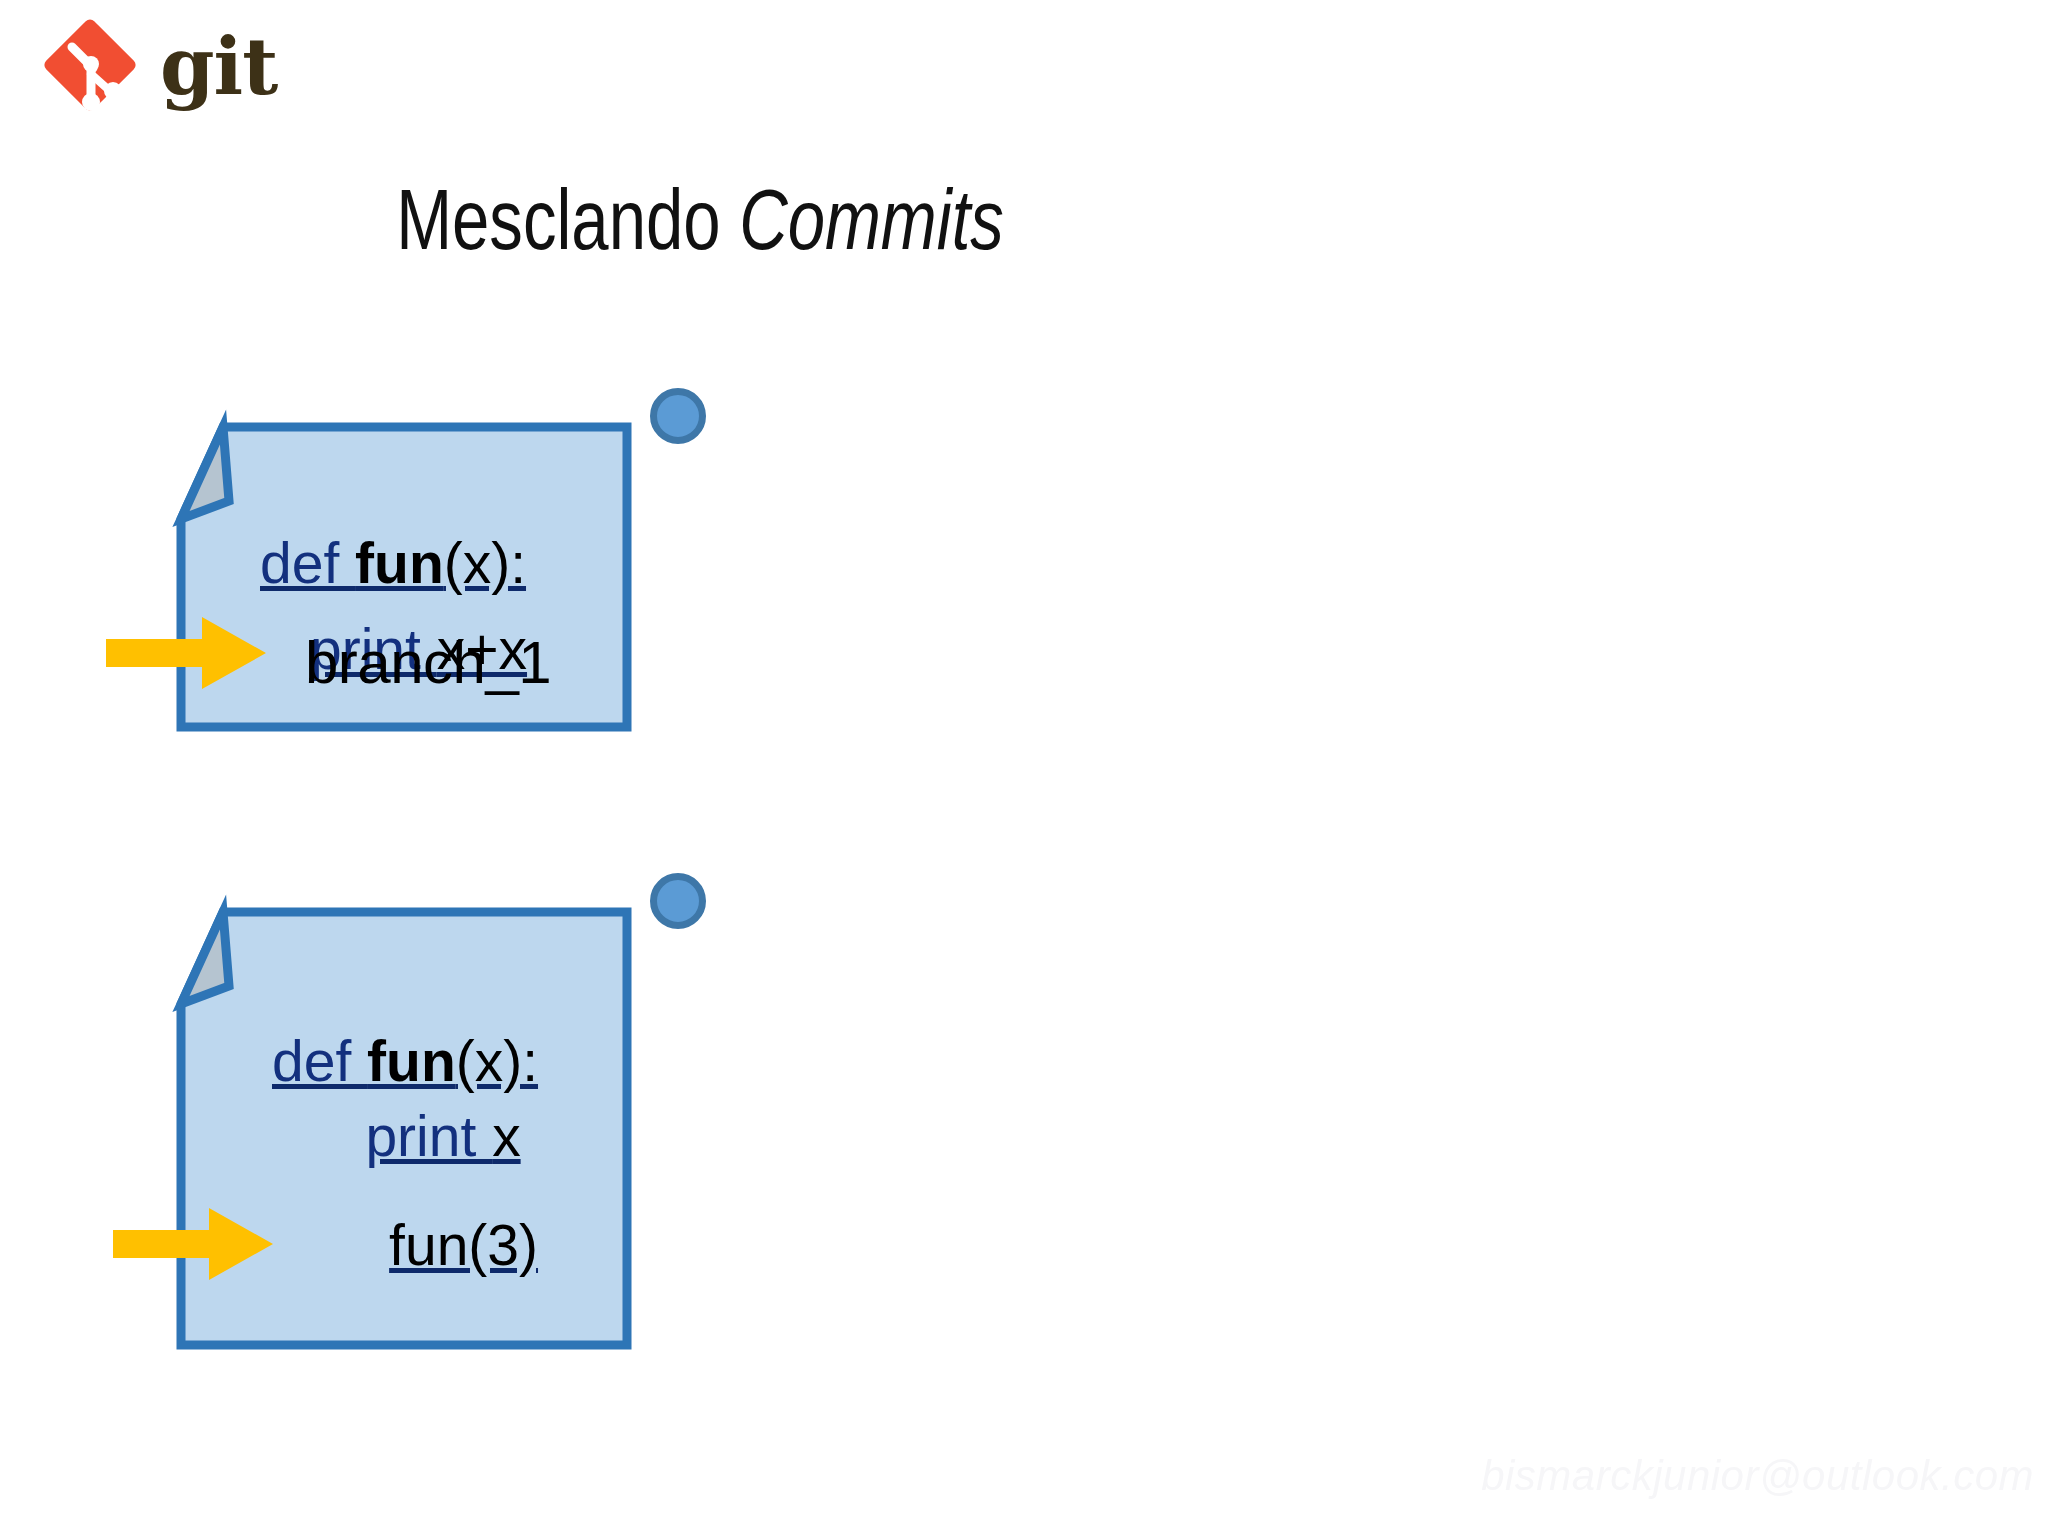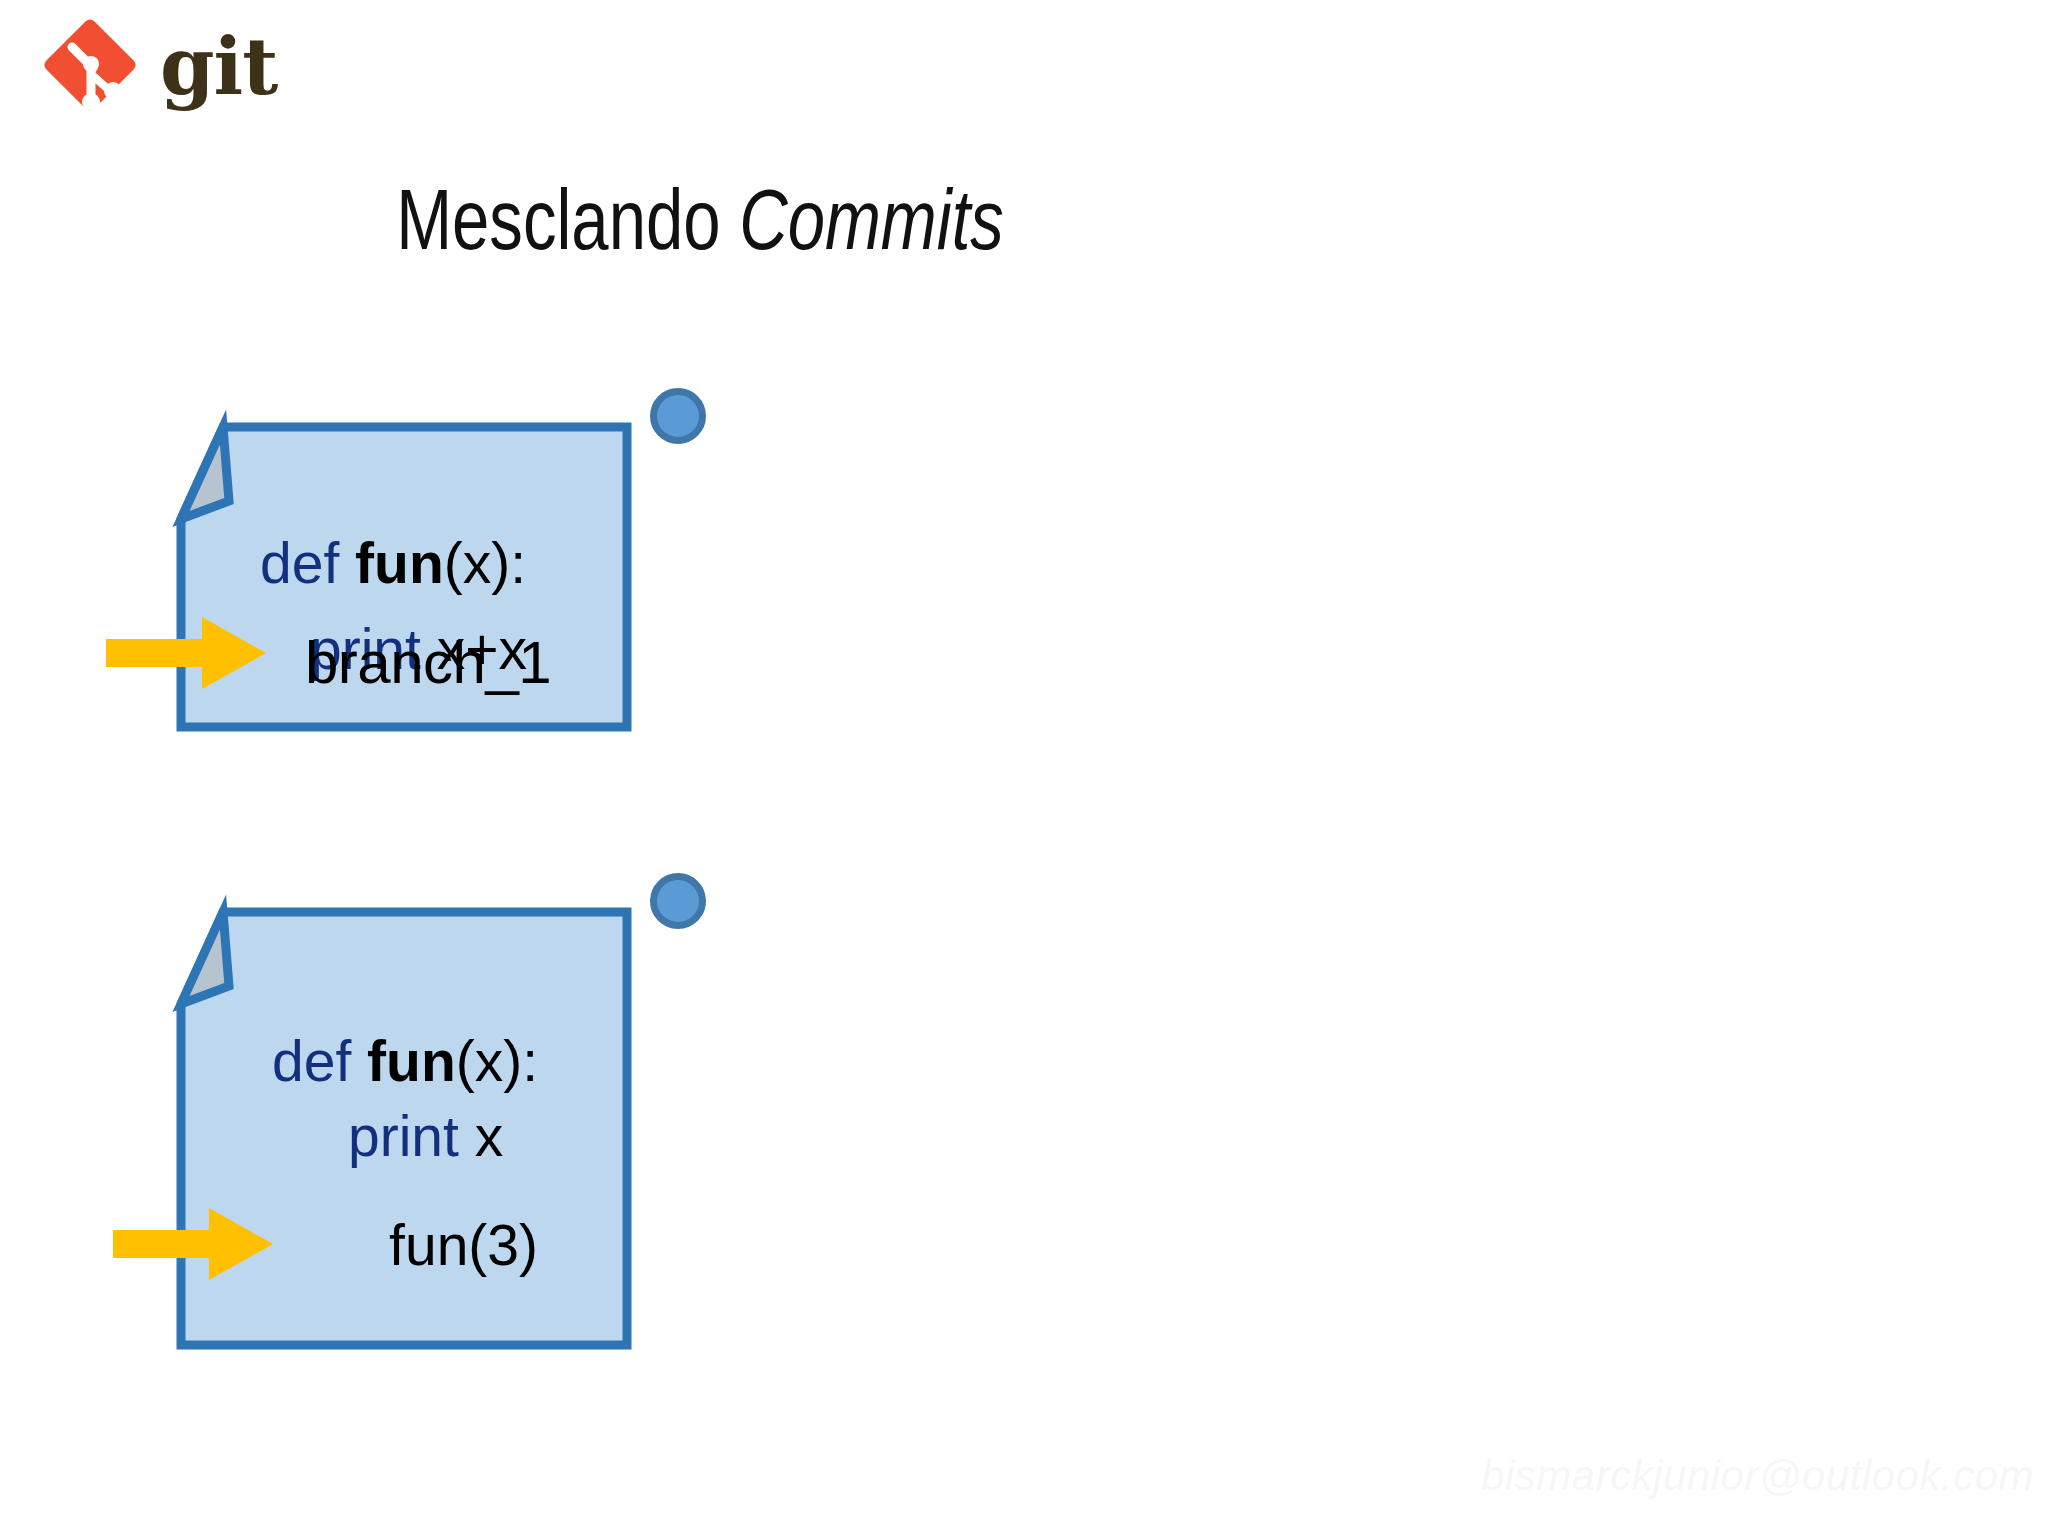--- a/index.html
+++ b/index.html
@@ -77,21 +77,21 @@
     line-height: 1;
     letter-spacing: -0.5px;
   }
   .code-block {
     position: absolute;
     font-size: 57px;
     line-height: 1;
     color: #0e2a6b;
     white-space: nowrap;
   }
-  .code-line { margin: 0; }
+  .code-line { margin: 0; text-decoration: underline; }
   .kw { color: #13307e; }
   .fn { color: #000000; font-weight: bold; }
   .pl { color: #000000; }
 
   
   .commit-dot {
     position: absolute;
     width: 56px;
     height: 56px;
     border-radius: 50%;
@@ -167,21 +167,21 @@
     <svg class="card-svg" width="470" height="455" viewBox="0 0 470 455">
       <path d="M 0 92 L 42 0 L 446 0 L 446 433 L 0 433 Z" fill="#BDD7EE" stroke="#2E75B6" stroke-width="9" stroke-linejoin="miter"></path>
       <path d="M 0 92 L 42 0 L 48 74 Z" fill="#B5C4D0" stroke="#2E75B6" stroke-width="9" stroke-linejoin="miter"></path>
     </svg>
   </div>
   <div class="card-label" style="left:305px; top:633px;text-align:center;">branch_1</div>
   <div class="commit-dot" style="left:650px; top:873px;"></div>
 
   <div class="code-block" style="left:272px; top:1033px;">
     <div class="code-line"><span class="kw">def </span><span class="fn">fun</span><span class="pl">(x):</span></div>
-    <div class="code-line" style="margin-top:18px; margin-left:76px;"><span class="kw">print </span><span class="pl">x</span></div>
+    <div class="code-line" style="margin-top:18px; margin-left:76px;text-align:center;"><span class="kw">print </span><span class="pl">x</span></div>
     <div class="code-line" style="margin-top:52px; margin-left:-3px;text-align:right;"><span class="pl">fun(3)</span></div>
   </div>
 
   <svg class="arrow" style="left:113px; top:1208px;" viewBox="0 0 160 72">
     <path d="M 0 22 L 96 22 L 96 0 L 160 36 L 96 72 L 96 50 L 0 50 Z" fill="#FFC000"></path>
   </svg>
 
   <div id="watermark">bismarckjunior@outlook.com</div>
 
 </div>

